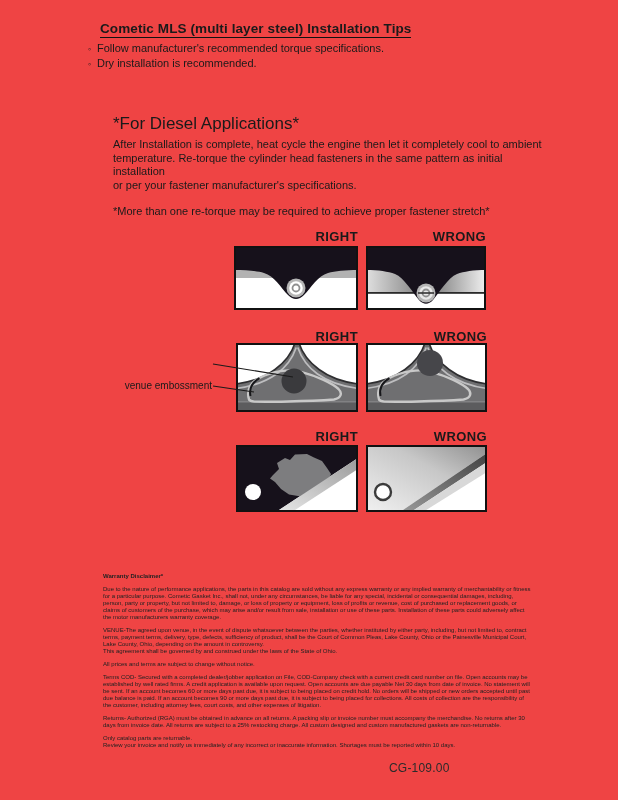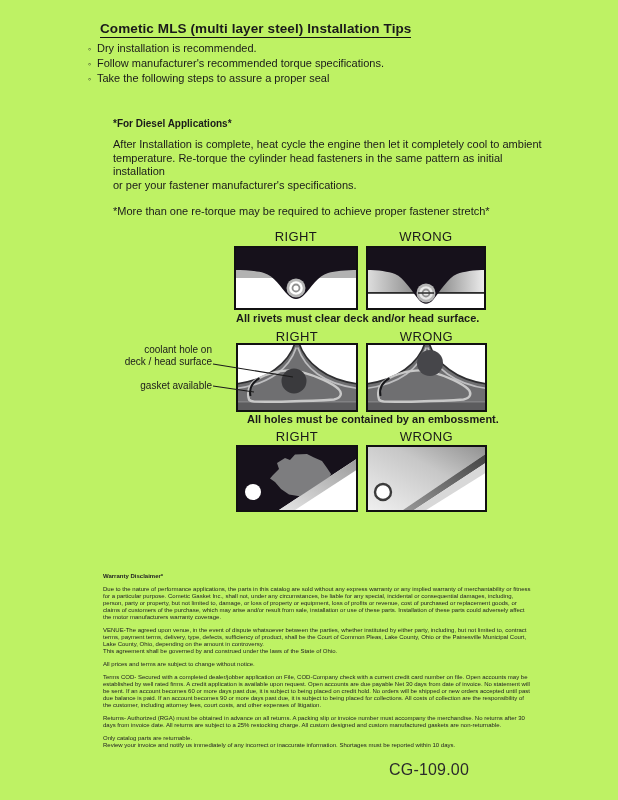--- a/index.html
+++ b/index.html
@@ -1,51 +1,50 @@
 <!DOCTYPE html>
 <html><head>
 <meta charset="utf-8">
 <style>
   html,body{margin:0;padding:0;background:#ffffff;}
-  .sheet{position:relative;width:618px;height:800px;background:#bef264;
+  .sheet{position:relative;width:618px;height:800px;background:#ef4444;
          font-family:"Liberation Sans",sans-serif;color:#1a1a1a;overflow:hidden;}
   .title-wrap{position:absolute;left:100px;top:19px;}
   .title{font-size:13.5px;font-weight:bold;border-bottom:1.6px solid #111;padding-bottom:1px;letter-spacing:.1px;}
   .tips{position:absolute;left:88px;top:41px;font-size:11px;line-height:14.2px;}
   .b{white-space:nowrap;}
   .mk{display:inline-block;width:9px;font-size:9px;}
   .l2{padding-left:30px;}
   .mk2{display:inline-block;width:9px;font-size:10px;}
   .diesel{position:absolute;left:113px;top:117px;width:430px;font-size:11px;line-height:13.4px;}
-  .dh{font-size:10px;font-weight:bold;margin:0 0 8px 0;}
+  .dh{font-size:17px;font-weight:normal;margin:0 0 8px 0;}
   .dp{margin:0 0 13px 0;white-space:pre-line;}
   .diag{position:absolute;left:0;width:618px;height:122px;}
-  .lbl{position:absolute;top:0;text-align:center;font-size:13px;font-weight:normal;letter-spacing:.4px;}
+  .lbl{position:absolute;top:0;text-align:right;font-size:13px;font-weight:bold;letter-spacing:.4px;}
   .dbox{position:absolute;display:block;}
   .cap{position:absolute;font-size:11px;font-weight:bold;line-height:11.5px;white-space:pre-line;}
   .callout{position:absolute;font-size:10px;line-height:12px;text-align:right;white-space:pre-line;}
   .lines{position:absolute;left:0;top:0;pointer-events:none;}
   .legal{position:absolute;left:103px;top:573px;width:429px;font-size:6px;line-height:7px;color:#222;}
   .legal p{margin:0 0 6px 0;white-space:pre-line;}
   .lh{font-weight:bold;margin:0 0 6px 0;}
-  .pageno{position:absolute;left:389px;top:761px;font-size:16px;color:#2b2b2b;letter-spacing:.2px;}
+  .pageno{position:absolute;left:389px;top:761px;font-size:12px;color:#2b2b2b;letter-spacing:.2px;}
 </style>
 </head>
 <body>
 
 <div class="sheet">
 
   <div class="title-wrap">
     <span class="title">Cometic MLS (multi layer steel) Installation Tips</span>
   </div>
 
   <div class="tips">
+    <div class="b l1"><span class="mk">◦</span><span>Follow manufacturer's recommended torque specifications.</span></div>
     <div class="b l1"><span class="mk">◦</span><span>Dry installation is recommended.</span></div>
-    <div class="b l1"><span class="mk">◦</span><span>Follow manufacturer's recommended torque specifications.</span></div>
-    <div class="b l1"><span class="mk">◦</span><span>Take the following steps to assure a proper seal</span></div>
   </div>
 
   <div class="diesel">
     <div class="dh">*For Diesel Applications*</div>
     <p class="dp">After Installation is complete, heat cycle the engine then let it completely cool to ambient
 temperature. Re-torque the cylinder head fasteners in the same pattern as initial installation
 or per your fastener manufacturer's specifications.</p>
     <p class="dp">*More than one re-torque may be required to achieve proper fastener stretch*</p>
   </div>
 
@@ -78,30 +77,27 @@
       <rect y="46" width="120" height="1.8" fill="#2a2a2a"></rect>
       <path d="M0,0 H120 V24 C107,24 98,25.5 91,28 C82,31.5 73,47 67,54 Q60,61.5 53,54 C47,47 38,31.5 29,28 C22,25.5 13,24 0,24 Z" fill="#16111b"></path>
       <circle cx="60" cy="47" r="9.5" fill="#b5b5b5"></circle>
       <circle cx="60" cy="47" r="6.8" fill="#e9e9e9"></circle>
       <circle cx="60" cy="47" r="4.4" fill="#8f8f8f"></circle>
       <circle cx="60" cy="47" r="2.6" fill="#e9e9e9"></circle>
       <rect x="52" y="46.2" width="16" height="1.6" fill="#333333"></rect>
       <rect x="1" y="1" width="118" height="62" fill="none" stroke="#111111" stroke-width="2"></rect>
     </svg>
 
-    <div class="cap" style="left:236px;top:84px">All rivets must clear deck and/or head surface.</div>
   </div>
 
   <div class="diag" style="top:329px">
     <div class="lbl" style="left:236px;width:122px">RIGHT</div>
     <div class="lbl" style="left:366px;width:121px">WRONG</div>
 
-    <div class="callout" style="left:118px;top:15px;width:94px">coolant hole on
-deck / head surface</div>
-    <div class="callout" style="left:98px;top:51px;width:114px">gasket available</div>
+    <div class="callout" style="left:98px;top:51px;width:114px">venue embossment</div>
 
     <svg class="dbox" style="left:236px;top:14px" width="122" height="69" viewBox="0 0 122 69">
       <rect width="122" height="69" fill="#ffffff"></rect>
       <path d="M0,41 C15,39 29,34 39,26.5 C48.5,19.5 56,9.5 59,0 L63,0 C66,9.5 73.5,19.5 83,26.5 C93,34 107,39 122,41 L122,69 L0,69 Z" fill="#6f6f71"></path>
       <path d="M0,41 C15,39 29,34 39,26.5 C48.5,19.5 56,9.5 59,0" fill="none" stroke="#2e2e30" stroke-width="1.6"></path>
       <path d="M63,0 C66,9.5 73.5,19.5 83,26.5 C93,34 107,39 122,41" fill="none" stroke="#2e2e30" stroke-width="1.6"></path>
       <path d="M0,45.5 C15.5,43.5 30,38.5 40.5,31 C49.5,24.5 57,14 60.2,4.5" fill="none" stroke="#bdbdbf" stroke-width="1.7"></path>
       <path d="M61.8,4.5 C65,14 72.5,24.5 81.5,31 C92,38.5 106.5,43.5 122,45.5" fill="none" stroke="#bdbdbf" stroke-width="1.7"></path>
       <rect y="59" width="122" height="10" fill="#5c5c5e"></rect>
       <rect y="58.4" width="122" height="1" fill="#8d8d8f"></rect>
@@ -124,21 +120,20 @@
       <path d="M14.5,53 C13,46 16,39.5 23.5,35.2" fill="none" stroke="#17171a" stroke-width="2"></path>
       <circle cx="64" cy="20" r="13" fill="#46464a"></circle>
       <rect x="1" y="1" width="119" height="67" fill="none" stroke="#111111" stroke-width="2"></rect>
     </svg>
 
     <svg class="lines" width="618" height="122" viewBox="0 0 618 122">
       <line x1="213" y1="35" x2="293" y2="48" stroke="#1a1a1a" stroke-width="1.1"></line>
       <line x1="213" y1="57" x2="254" y2="63" stroke="#1a1a1a" stroke-width="1.1"></line>
     </svg>
 
-    <div class="cap" style="left:247px;top:85px">All holes must be contained by an embossment.</div>
   </div>
 
   <div class="diag" style="top:429px">
     <div class="lbl" style="left:236px;width:122px">RIGHT</div>
     <div class="lbl" style="left:366px;width:121px">WRONG</div>
 
     <svg class="dbox" style="left:236px;top:16px" width="122" height="67" viewBox="0 0 122 67">
       <defs>
         <linearGradient id="d3r" x1="0" y1="1" x2="1" y2="0">
           <stop offset="0" stop-color="#e8e8e8"></stop>

